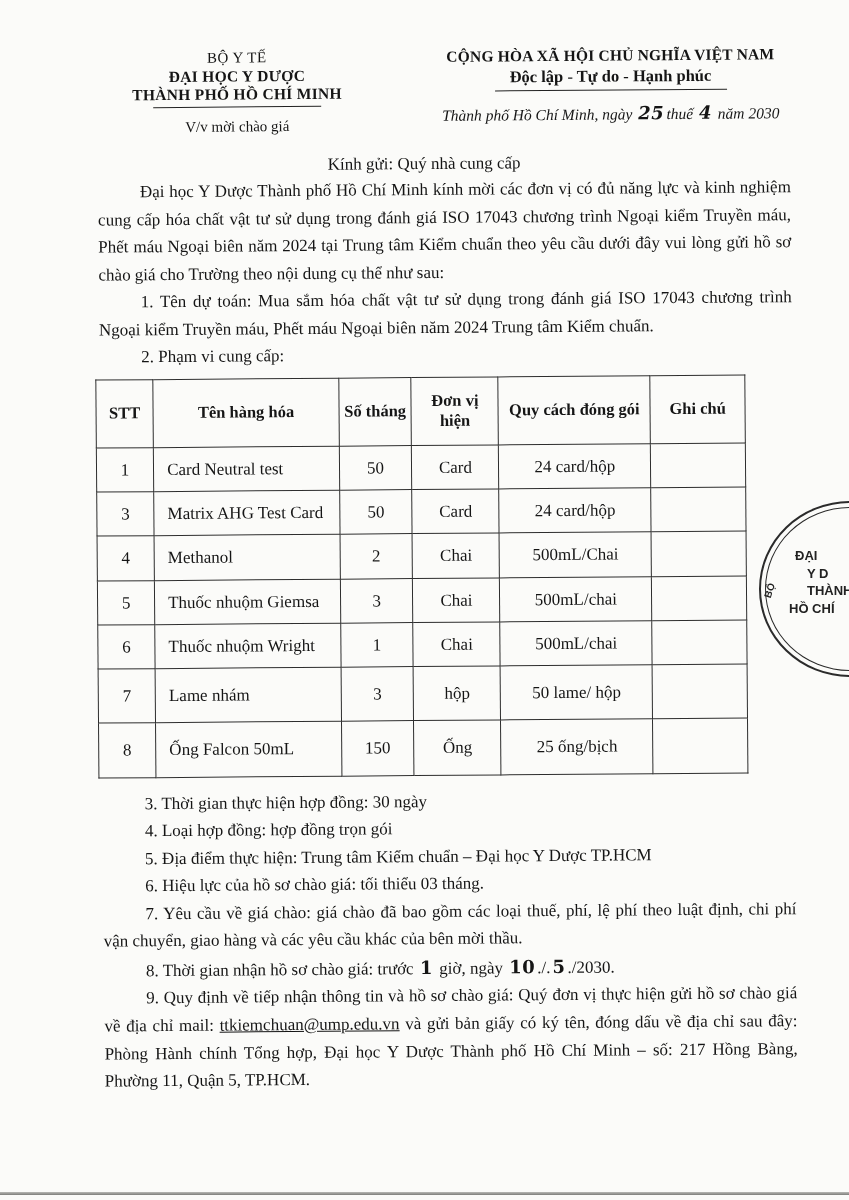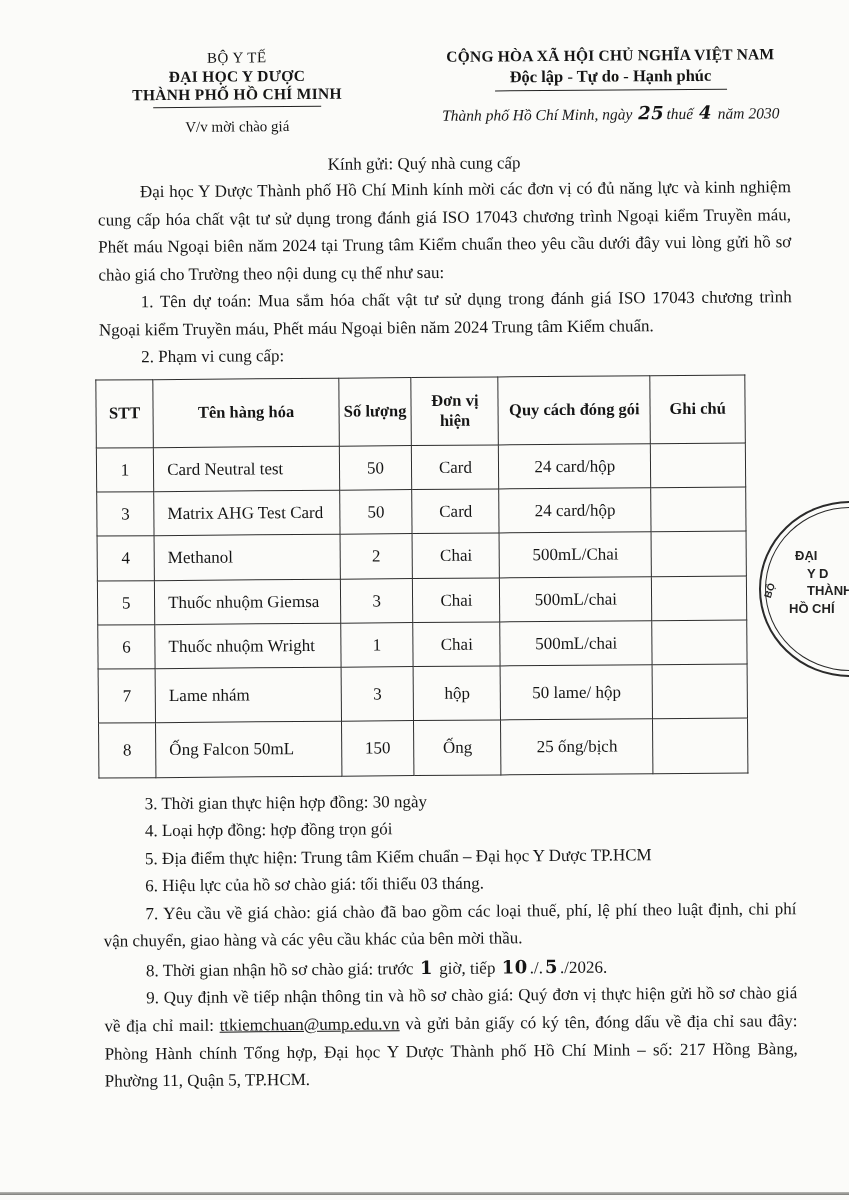--- a/index.html
+++ b/index.html
@@ -125,21 +125,21 @@
           <col style="width:28.6%">
           <col style="width:11.2%">
         <col style="width:13.4%">
           <col style="width:23.4%">
           <col style="width:14.6%">
       </colgroup>
       <thead>
         <tr>
           <th>STT</th>
           <th>Tên hàng hóa</th>
-          <th>Số lượng</th>
+          <th>Số tháng</th>
           <th>Đơn vị hiện</th>
           <th>Quy cách đóng gói</th>
           <th>Ghi chú</th>
         </tr>
       </thead>
       <tbody>
         <tr>
           <td>1</td>
           <td class="cell-name">Card Neutral test</td>
           <td>50</td>
@@ -197,21 +197,21 @@
         </tr>
       </tbody>
     </table>
 
     <p class="para tight">3. Thời gian thực hiện hợp đồng: 30 ngày</p>
     <p class="para tight">4. Loại hợp đồng: hợp đồng trọn gói</p>
     <p class="para tight">5. Địa điểm thực hiện: Trung tâm Kiểm chuẩn – Đại học Y Dược TP.HCM</p>
     <p class="para tight">6. Hiệu lực của hồ sơ chào giá: tối thiểu 03 tháng.</p>
     <p class="para tight">7. Yêu cầu về giá chào: giá chào đã bao gồm các loại thuế, phí, lệ phí theo luật định, chi phí vận chuyển, giao hàng và các yêu cầu khác của bên mời thầu.</p>
 
-    <p class="para tight"><span>8. Thời gian nhận hồ sơ chào giá: trước</span> <span class="hw">1</span> <span>giờ, tiếp</span> <span class="hw">10</span><span>./.</span><span class="hw">5</span><span>./2026.</span></p>
+    <p class="para tight"><span>8. Thời gian nhận hồ sơ chào giá: trước</span> <span class="hw">1</span> <span>giờ, ngày</span> <span class="hw">10</span><span>./.</span><span class="hw">5</span><span>./2030.</span></p>
 
     <p class="para tight"><span>9. Quy định về tiếp nhận thông tin và hồ sơ chào giá: Quý đơn vị thực hiện gửi hồ sơ chào giá về địa chỉ mail: </span><span class="email">ttkiemchuan@ump.edu.vn</span><span> và gửi bản giấy có ký tên, đóng dấu về địa chỉ sau đây: Phòng Hành chính Tổng hợp, Đại học Y Dược Thành phố Hồ Chí Minh – số: 217 Hồng Bàng, Phường 11, Quận 5, TP.HCM.</span></p>
 
   </div>
 
   <div class="stamp">
     <div class="ring-outer"></div>
     <div class="ring-inner"></div>
     <div class="stamp-text">
       <div class="s1">ĐẠI</div>

